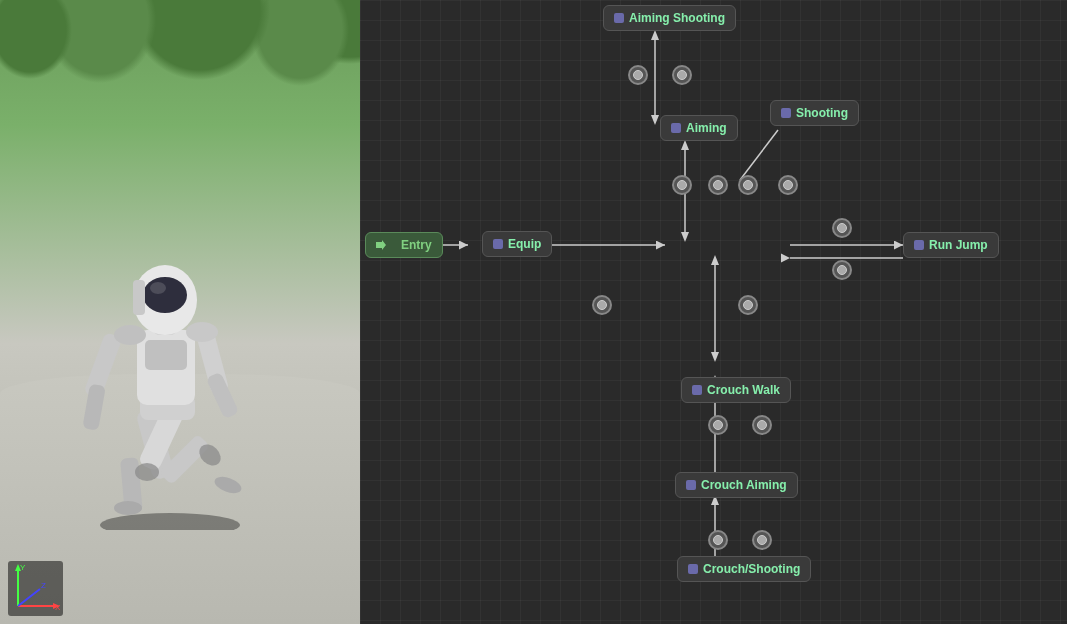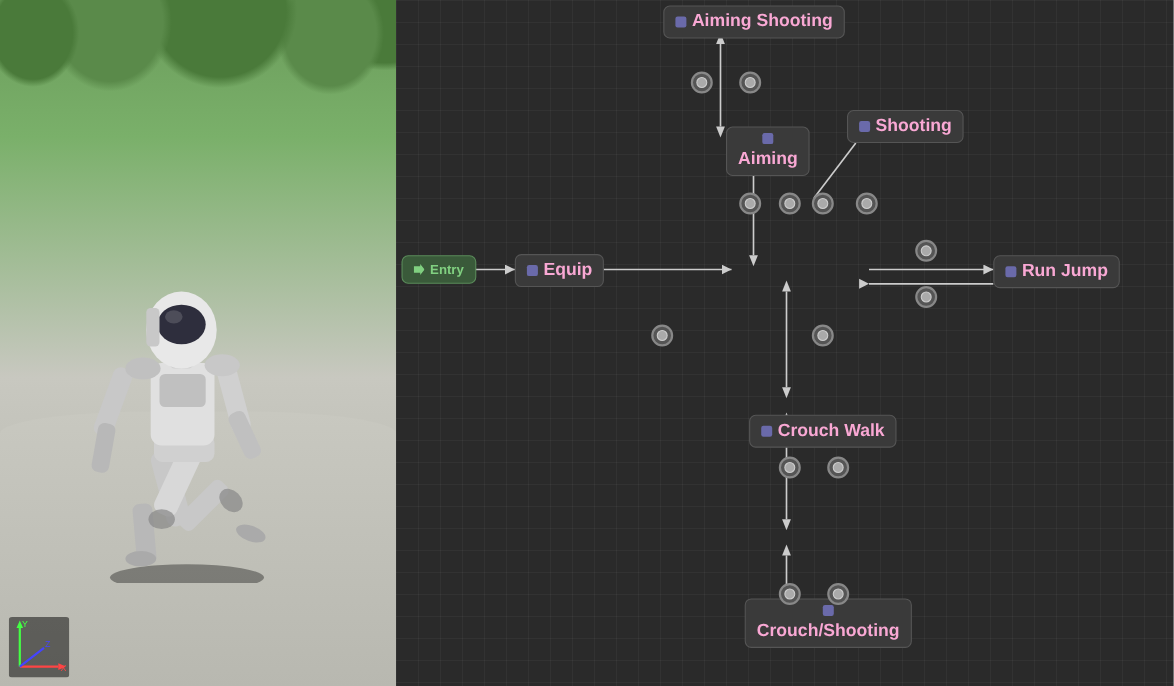--- a/index.html
+++ b/index.html
@@ -62,22 +62,22 @@
       overflow: hidden;
     }
 
     
     .sm-node {
       position: absolute;
       background: #3a3a3a;
       border: 1px solid #555;
       border-radius: 6px;
       padding: 5px 10px;
-      color: #f9a8d4;
-      font-size: 16px;
+      color: #86efac;
+      font-size: 12px;
       font-weight: bold;
       display: flex;
       align-items: center;
       gap: 5px;
       white-space: nowrap;
       z-index: 10;
     }
     .sm-node .node-icon {
       width: 10px;
       height: 10px;
@@ -91,21 +91,21 @@
       position: absolute;
       background: #3a5a3a;
       border: 1px solid #5a8a5a;
       border-radius: 6px;
       padding: 5px 10px;
       color: #80d080;
       font-size: 12px;
       font-weight: bold;
       display: flex;
       align-items: center;
-      gap: 5px;
+      gap: 15px;
       z-index: 10;
     }
     .entry-arrow {
       width: 10px;
       height: 10px;
       background: #80d080;
       clip-path: polygon(0 20%, 60% 20%, 60% 0%, 100% 50%, 60% 100%, 60% 80%, 0 80%);
     }
 
     
@@ -256,48 +256,52 @@
   <div class="entry-node" style="left:0px; top:232px; left:5px;">
     <span class="entry-arrow"></span>
     <span>Entry</span>
   </div>
 
   <div class="sm-node" style="left:243px; top:5px;">
     <span class="node-icon"></span>
     <span>Aiming Shooting</span>
   </div>
 
-  <div class="sm-node" style="left:300px; top:115px;flex-direction:column;">
+  <div class="sm-node" style="left:300px; top:115px;">
     <span class="node-icon"></span>
     <span>Aiming</span>
   </div>
 
   <div class="sm-node" style="left:410px; top:100px;">
     <span class="node-icon"></span>
     <span>Shooting</span>
   </div>
 
-  <div class="sm-node" style="left:108px; top:231px;">
+  <div class="sm-node" style="left:122px; top:231px;">
     <span class="node-icon"></span>
     <span>Equip</span>
   </div>
 
 
   <div class="sm-node" style="left:543px; top:232px;justify-content:flex-end;">
     <span class="node-icon"></span>
     <span>Run Jump</span>
   </div>
 
   <div class="sm-node" style="left:321px; top:353px;margin-top:24px;">
     <span class="node-icon"></span>
     <span>Crouch Walk</span>
   </div>
 
-
-  <div class="sm-node" style="left:317px; top:544px;flex-direction:column;">
+  <div class="sm-node" style="left:315px; top:472px;">
+    <span class="node-icon"></span>
+    <span>Crouch Aiming</span>
+  </div>
+
+  <div class="sm-node" style="left:317px; top:556px;">
     <span class="node-icon"></span>
     <span>Crouch/Shooting</span>
   </div>
 
   <div class="connector" style="left:268px; top:65px;"></div>
   <div class="connector" style="left:312px; top:65px;"></div>
 
   <div class="connector" style="left:312px; top:175px;"></div>
   <div class="connector" style="left:348px; top:175px;"></div>
 

